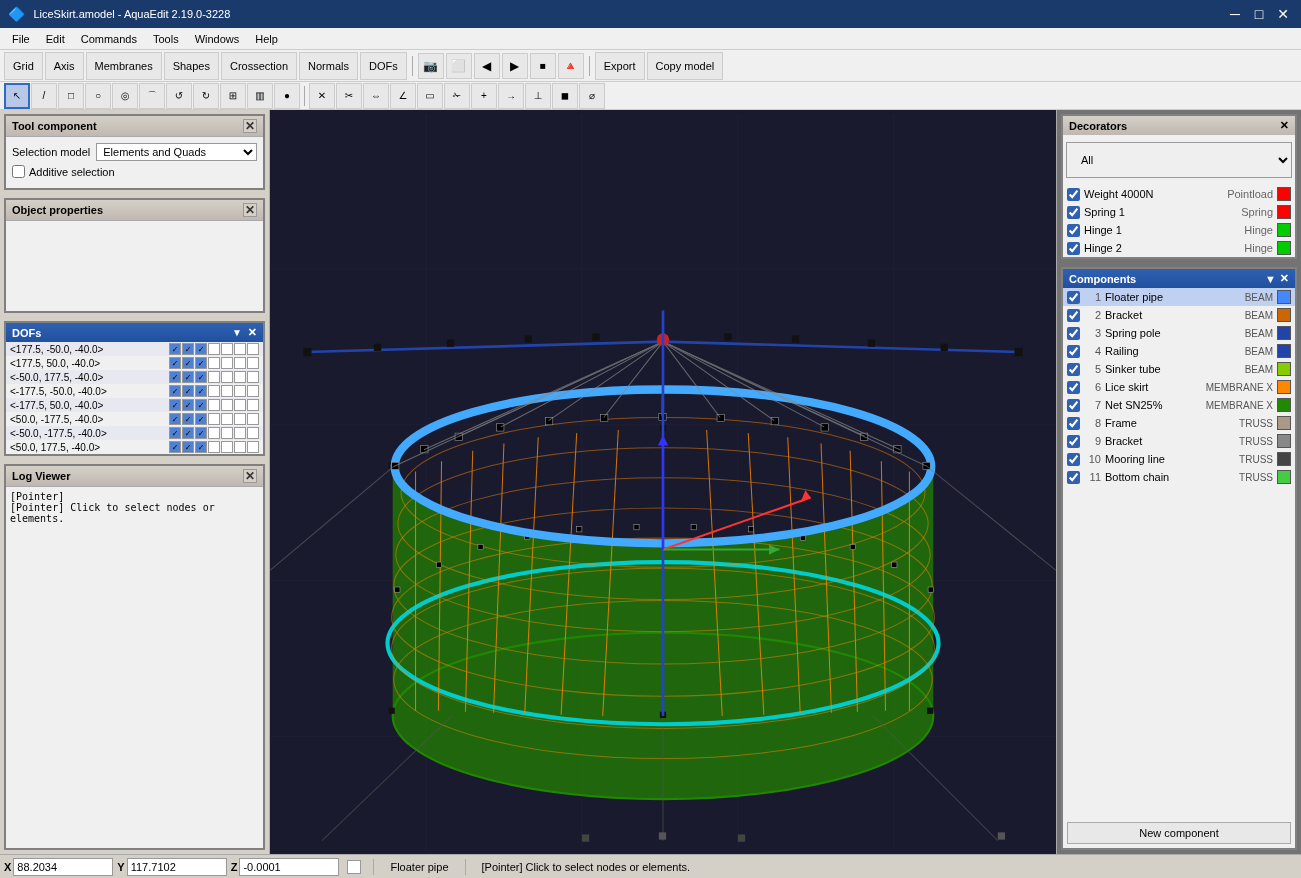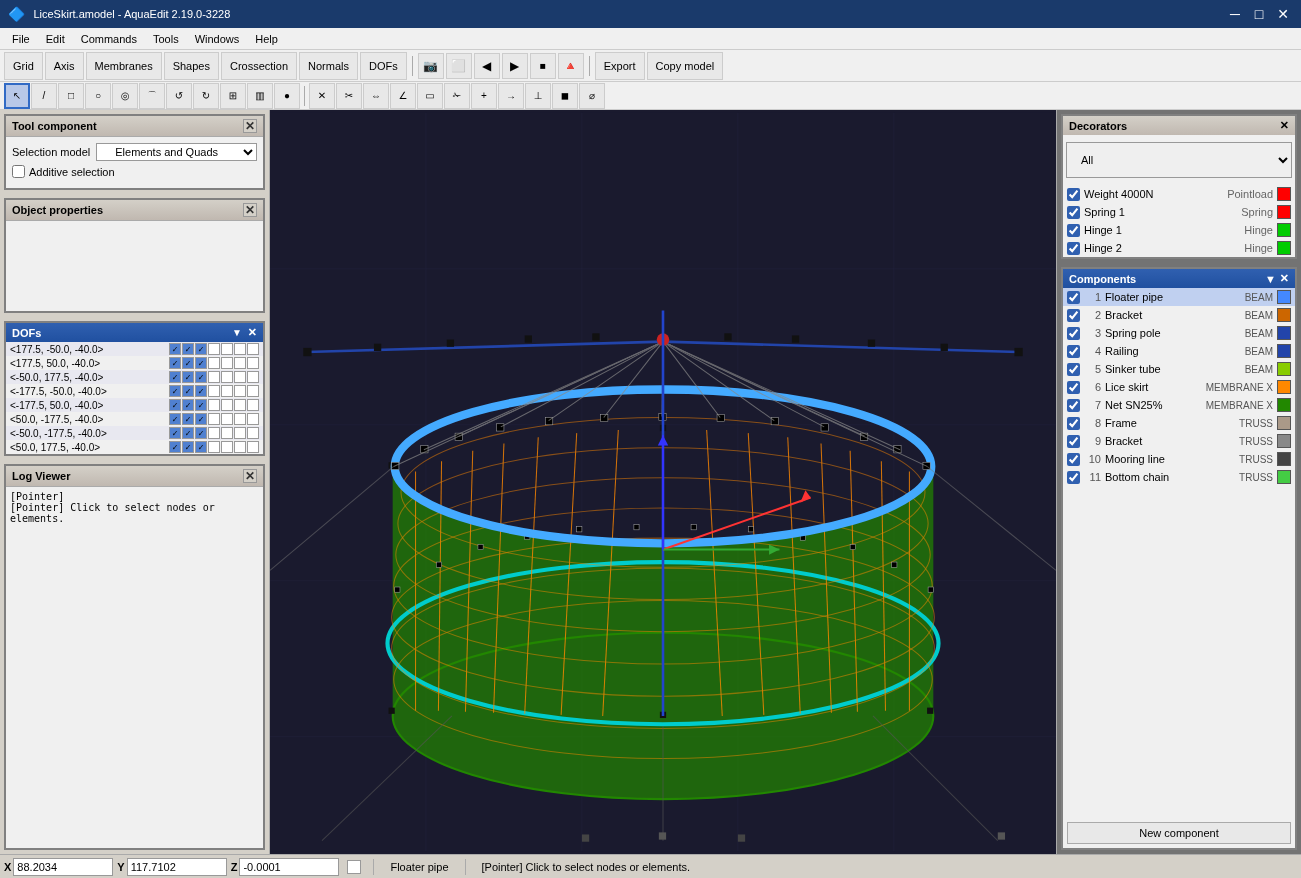--- a/index.html
+++ b/index.html
@@ -29,21 +29,21 @@
     
     #left-panel { width: 270px; background: #d4d0c8; display: flex; flex-direction: column; border-right: 1px solid #aaa; overflow: hidden; }
 
     .panel { border: 2px solid #808080; margin: 4px; background: #f0f0f0; }
     .panel-header { background: linear-gradient(to bottom, #d4d0c8, #c0b8b0); padding: 3px 6px; font-weight: bold; font-size: 11px; display: flex; align-items: center; justify-content: space-between; border-bottom: 1px solid #aaa; }
     .panel-close { cursor: pointer; font-size: 12px; color: #333; background: #d4d0c8; border: 1px solid #999; width: 14px; height: 14px; display: flex; align-items: center; justify-content: center; }
     .panel-content { padding: 6px; }
 
     .panel-row { display: flex; align-items: center; margin-bottom: 4px; }
     .panel-label { font-size: 11px; margin-right: 6px; }
-    .panel-select { font-size: 11px; border: 1px solid #999; background: white; padding: 1px 14px; flex: 1; }
+    .panel-select { font-size: 11px; border: 1px solid #999; background: white; padding: 1px 2px; flex: 1; }
     .panel-checkbox { margin-right: 4px; }
 
     
     #dofs-panel { border: 2px solid #808080; margin: 4px; background: #f0f0f0; flex: 0 0 auto; }
     .dofs-header { background: linear-gradient(to bottom, #3060b0, #2050a0); color: white; padding: 3px 6px; font-weight: bold; display: flex; align-items: center; justify-content: space-between; }
     .dofs-arrow { color: white; font-size: 10px; }
     .dofs-close { cursor: pointer; color: white; }
     .dofs-row { display: flex; align-items: center; padding: 1px 4px; font-size: 10px; }
     .dofs-row:nth-child(odd) { background: #e8e8f0; }
     .dof-label { flex: 1; }

